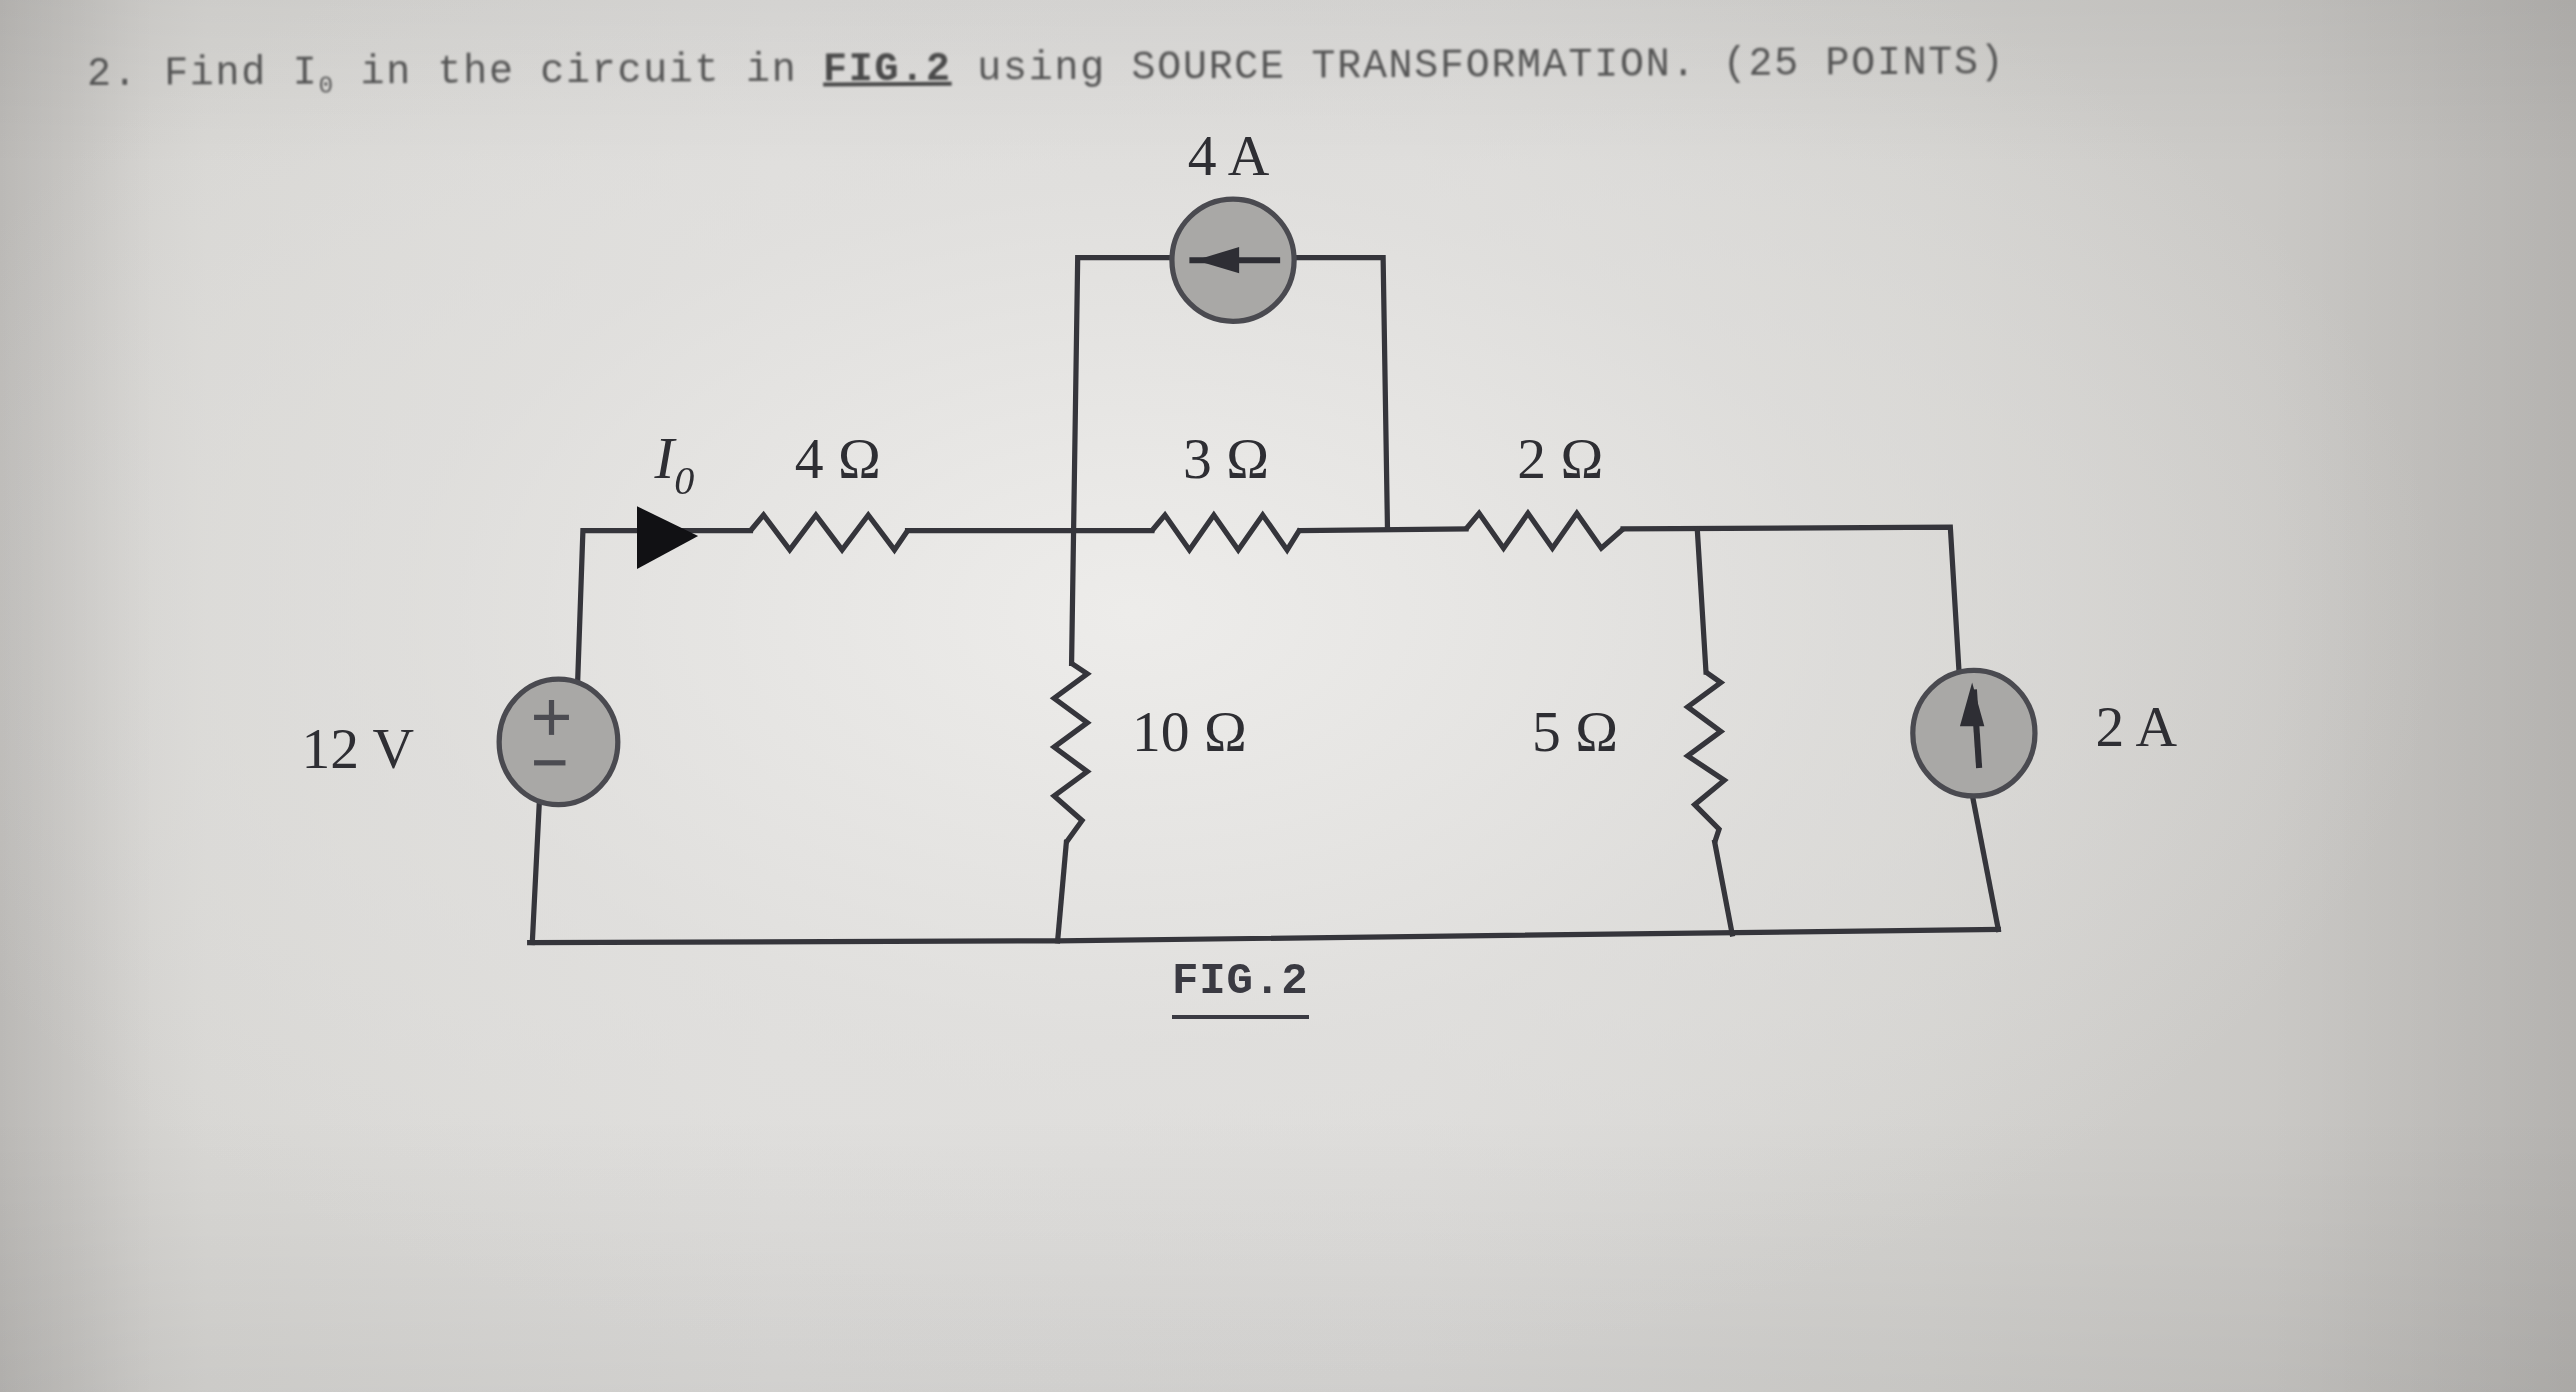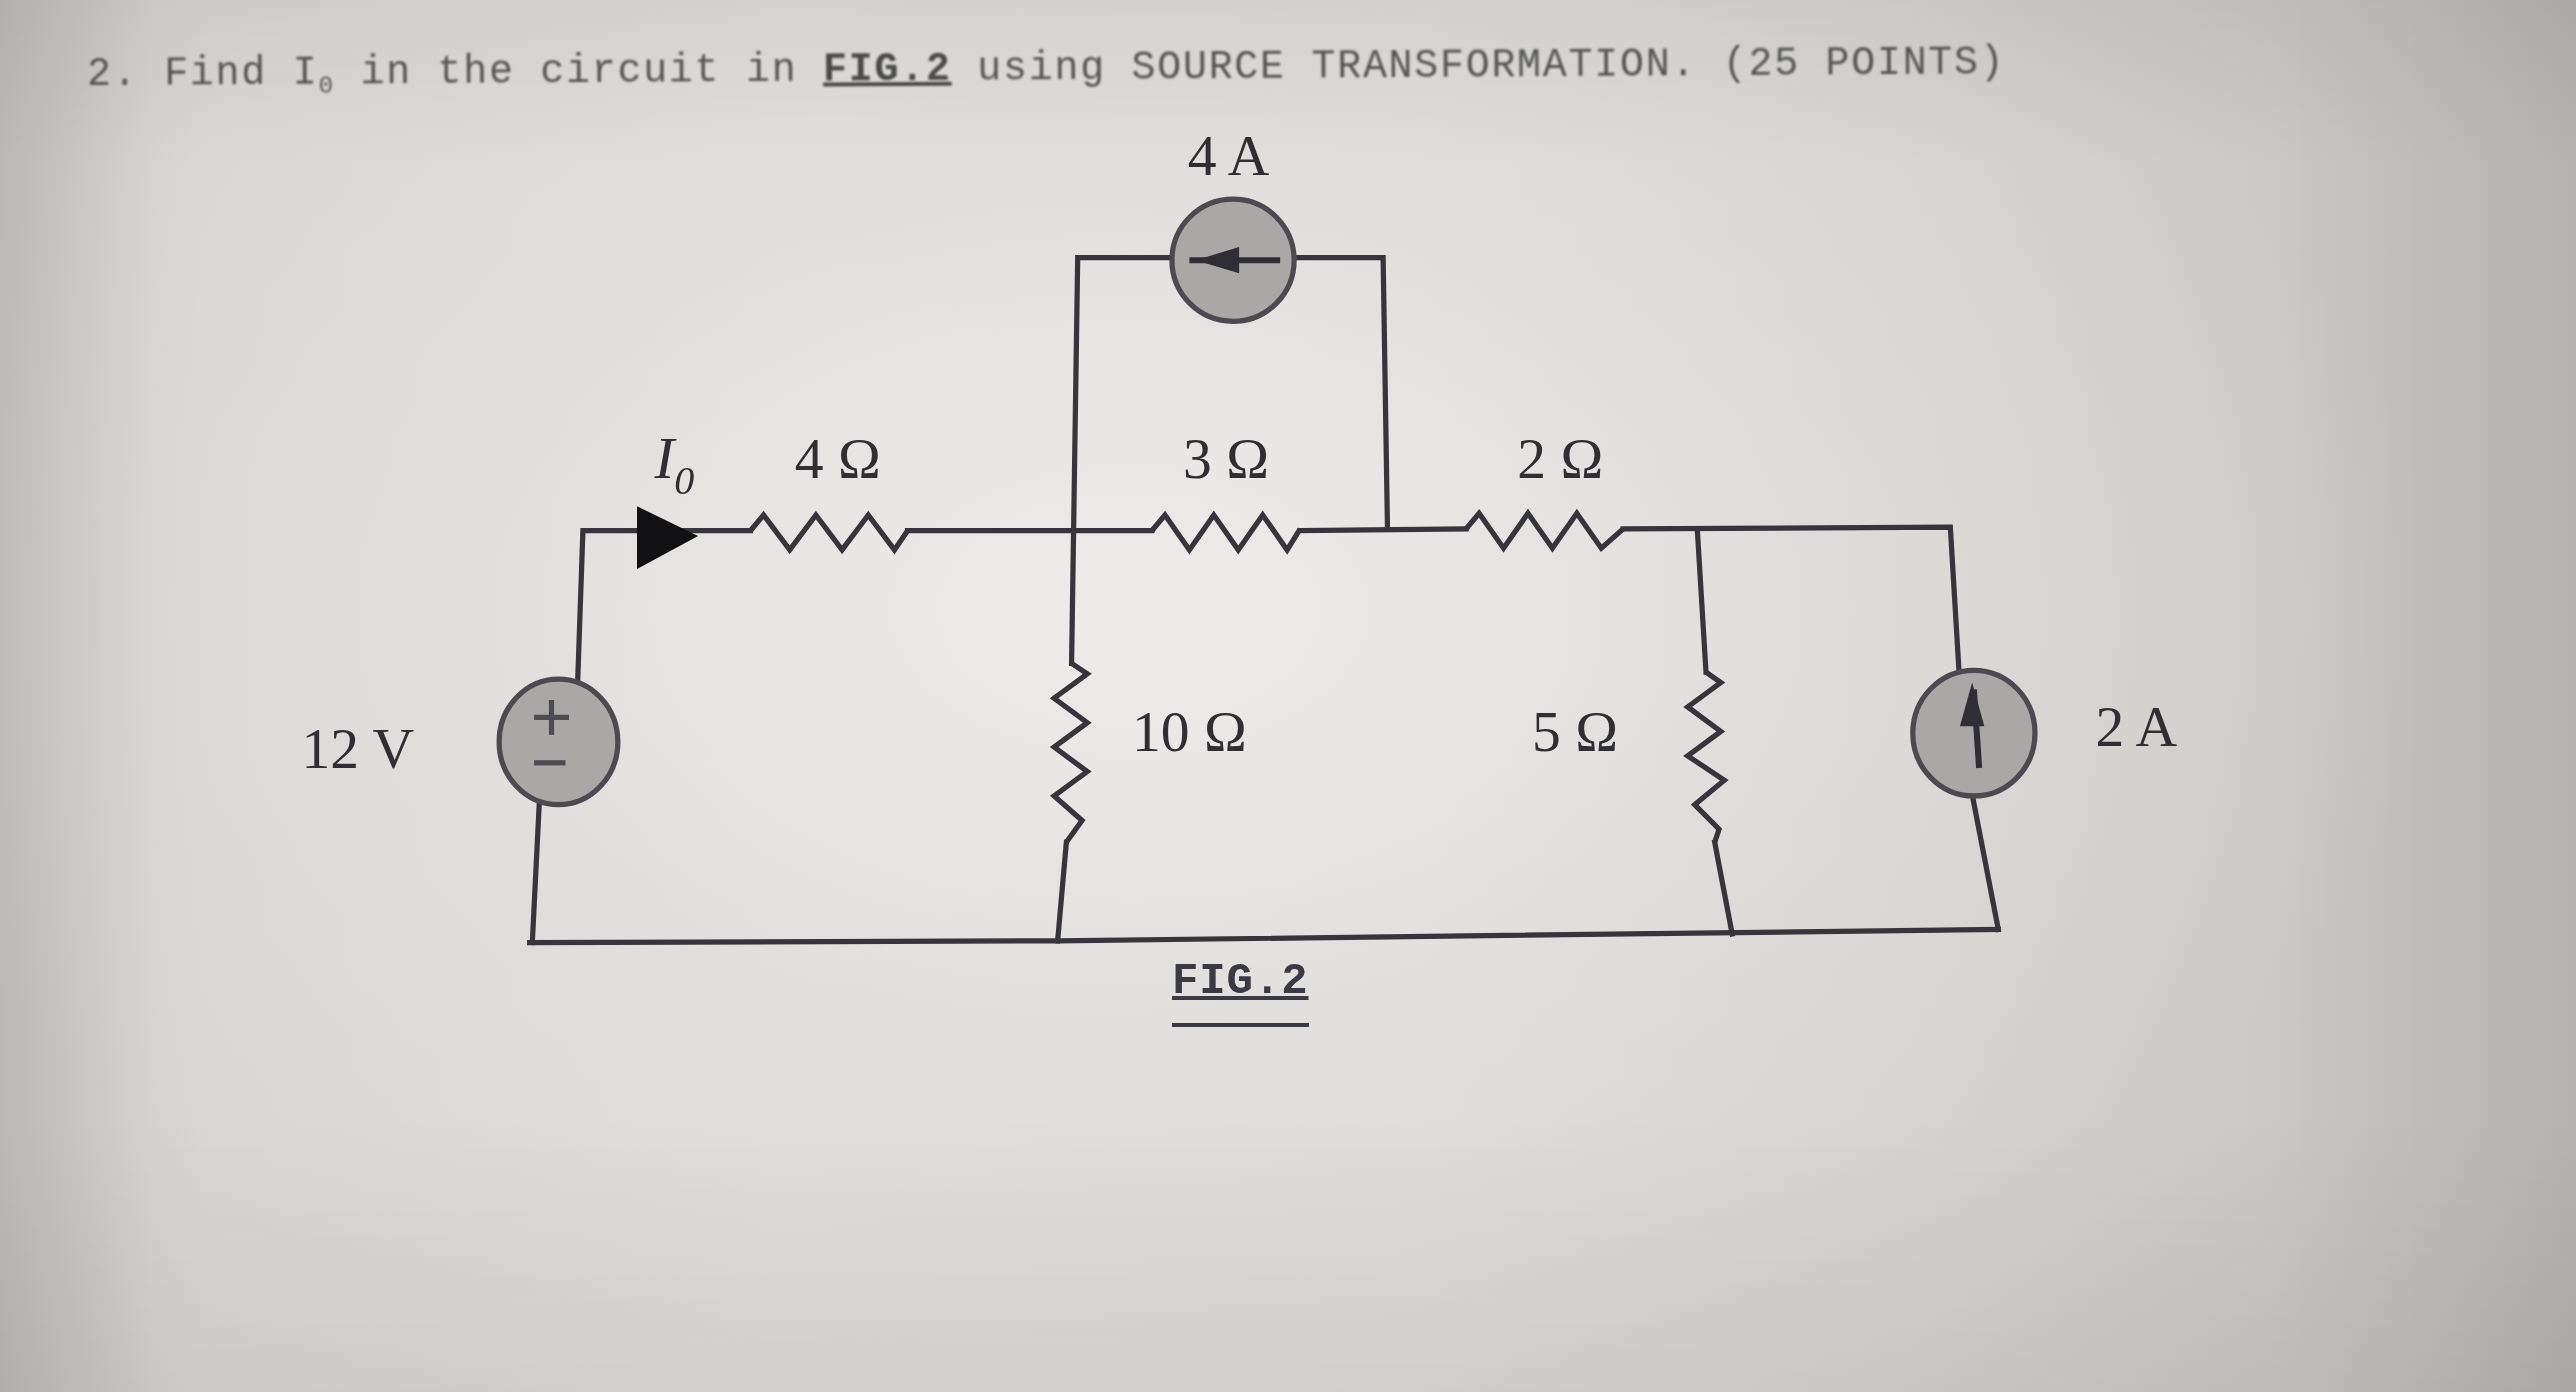--- a/index.html
+++ b/index.html
@@ -25,23 +25,22 @@
   }
   .question .ref { text-decoration: underline; text-decoration-thickness: 3.5px; font-weight: bold; color: #4a4a4a; }
   .question .sub { font-size: 24.4px; vertical-align: -8.7px; }
   svg.circuit { position: absolute; left: 0; top: 0; }
   .lbl { font-family: "Liberation Serif", "DejaVu Serif", serif; fill: #2e2e33; }
   .fig-label {
     position: absolute; left: 1172px; top: 956px;
     font-family: "Liberation Mono", "DejaVu Sans Mono", monospace;
     font-weight: bold; font-size: 44px; color: #3a3a42;
     letter-spacing: 0.9px;
-    border-bottom: 4.4px solid #3a3a42; padding-bottom: 17px;
+    border-bottom: 4.4px solid #3a3a42; padding-bottom: 9px;
     filter: blur(0.4px);
-    text-decoration: underline;
   }
 </style>
 </head>
 <body>
 
 <div class="vignette"></div>
 
 <div class="question"><span>2.</span> <span>Find I</span><span class="sub">0</span><span> in the circuit in </span><span class="ref">FIG.2</span><span> using SOURCE TRANSFORMATION. (25 POINTS)</span></div>
 
 <svg class="circuit" width="2576" height="1393" viewBox="0 0 2952 1596">

